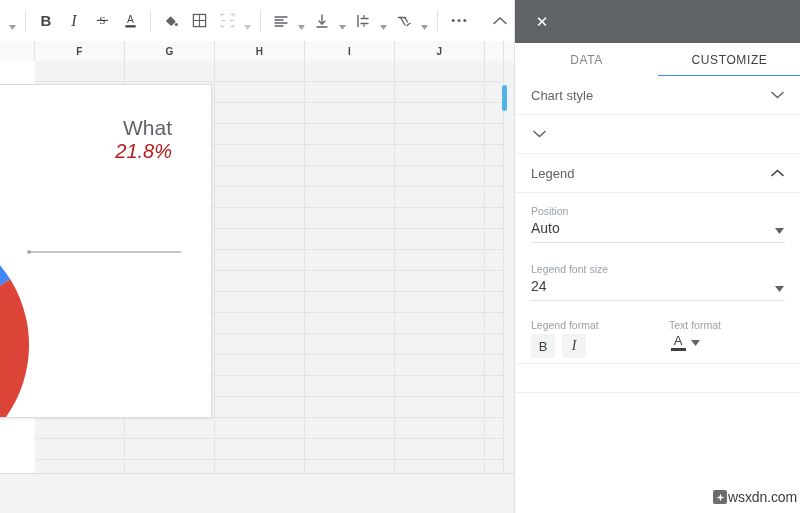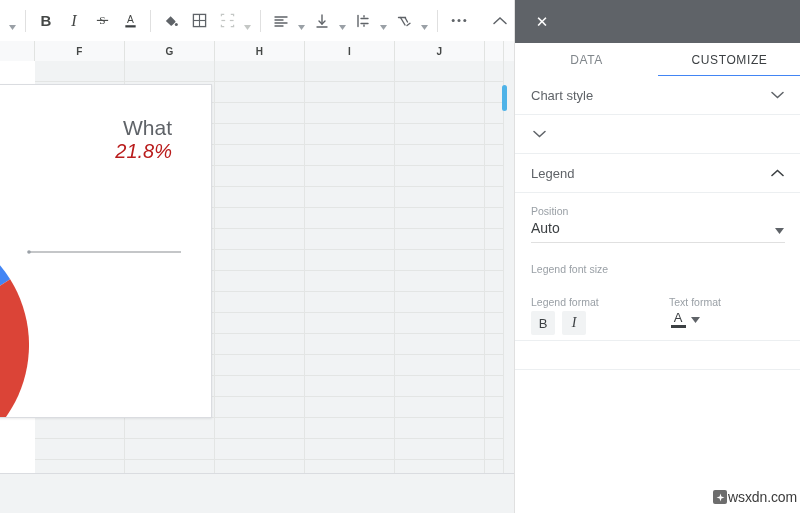--- a/index.html
+++ b/index.html
@@ -459,20 +459,28 @@
               <svg width="9" height="6" viewBox="0 0 9 6">
                   <path d="M0 0h9L4.5 6z" fill="#5f6368"></path>
                 </svg>
             </div>
           </div>
         </div>
 
         <div class="row2">
           <div class="field">
             <div class="flabel">Legend font size</div>
+            <div class="select">
+              <div class="val">24</div>
+              <div class="dd">
+                <svg width="9" height="6" viewBox="0 0 9 6">
+                    <path d="M0 0h9L4.5 6z" fill="#5f6368"></path>
+                  </svg>
+              </div>
+            </div>
           </div>
         </div>
 
         <div class="fmt-row">
           <div class="fmt-col">
             <div class="flabel">Legend format</div>
             <div class="fmt-btns">
               <div class="fmt-btn">B</div>
               <div class="fmt-btn i">I</div>
             </div>

